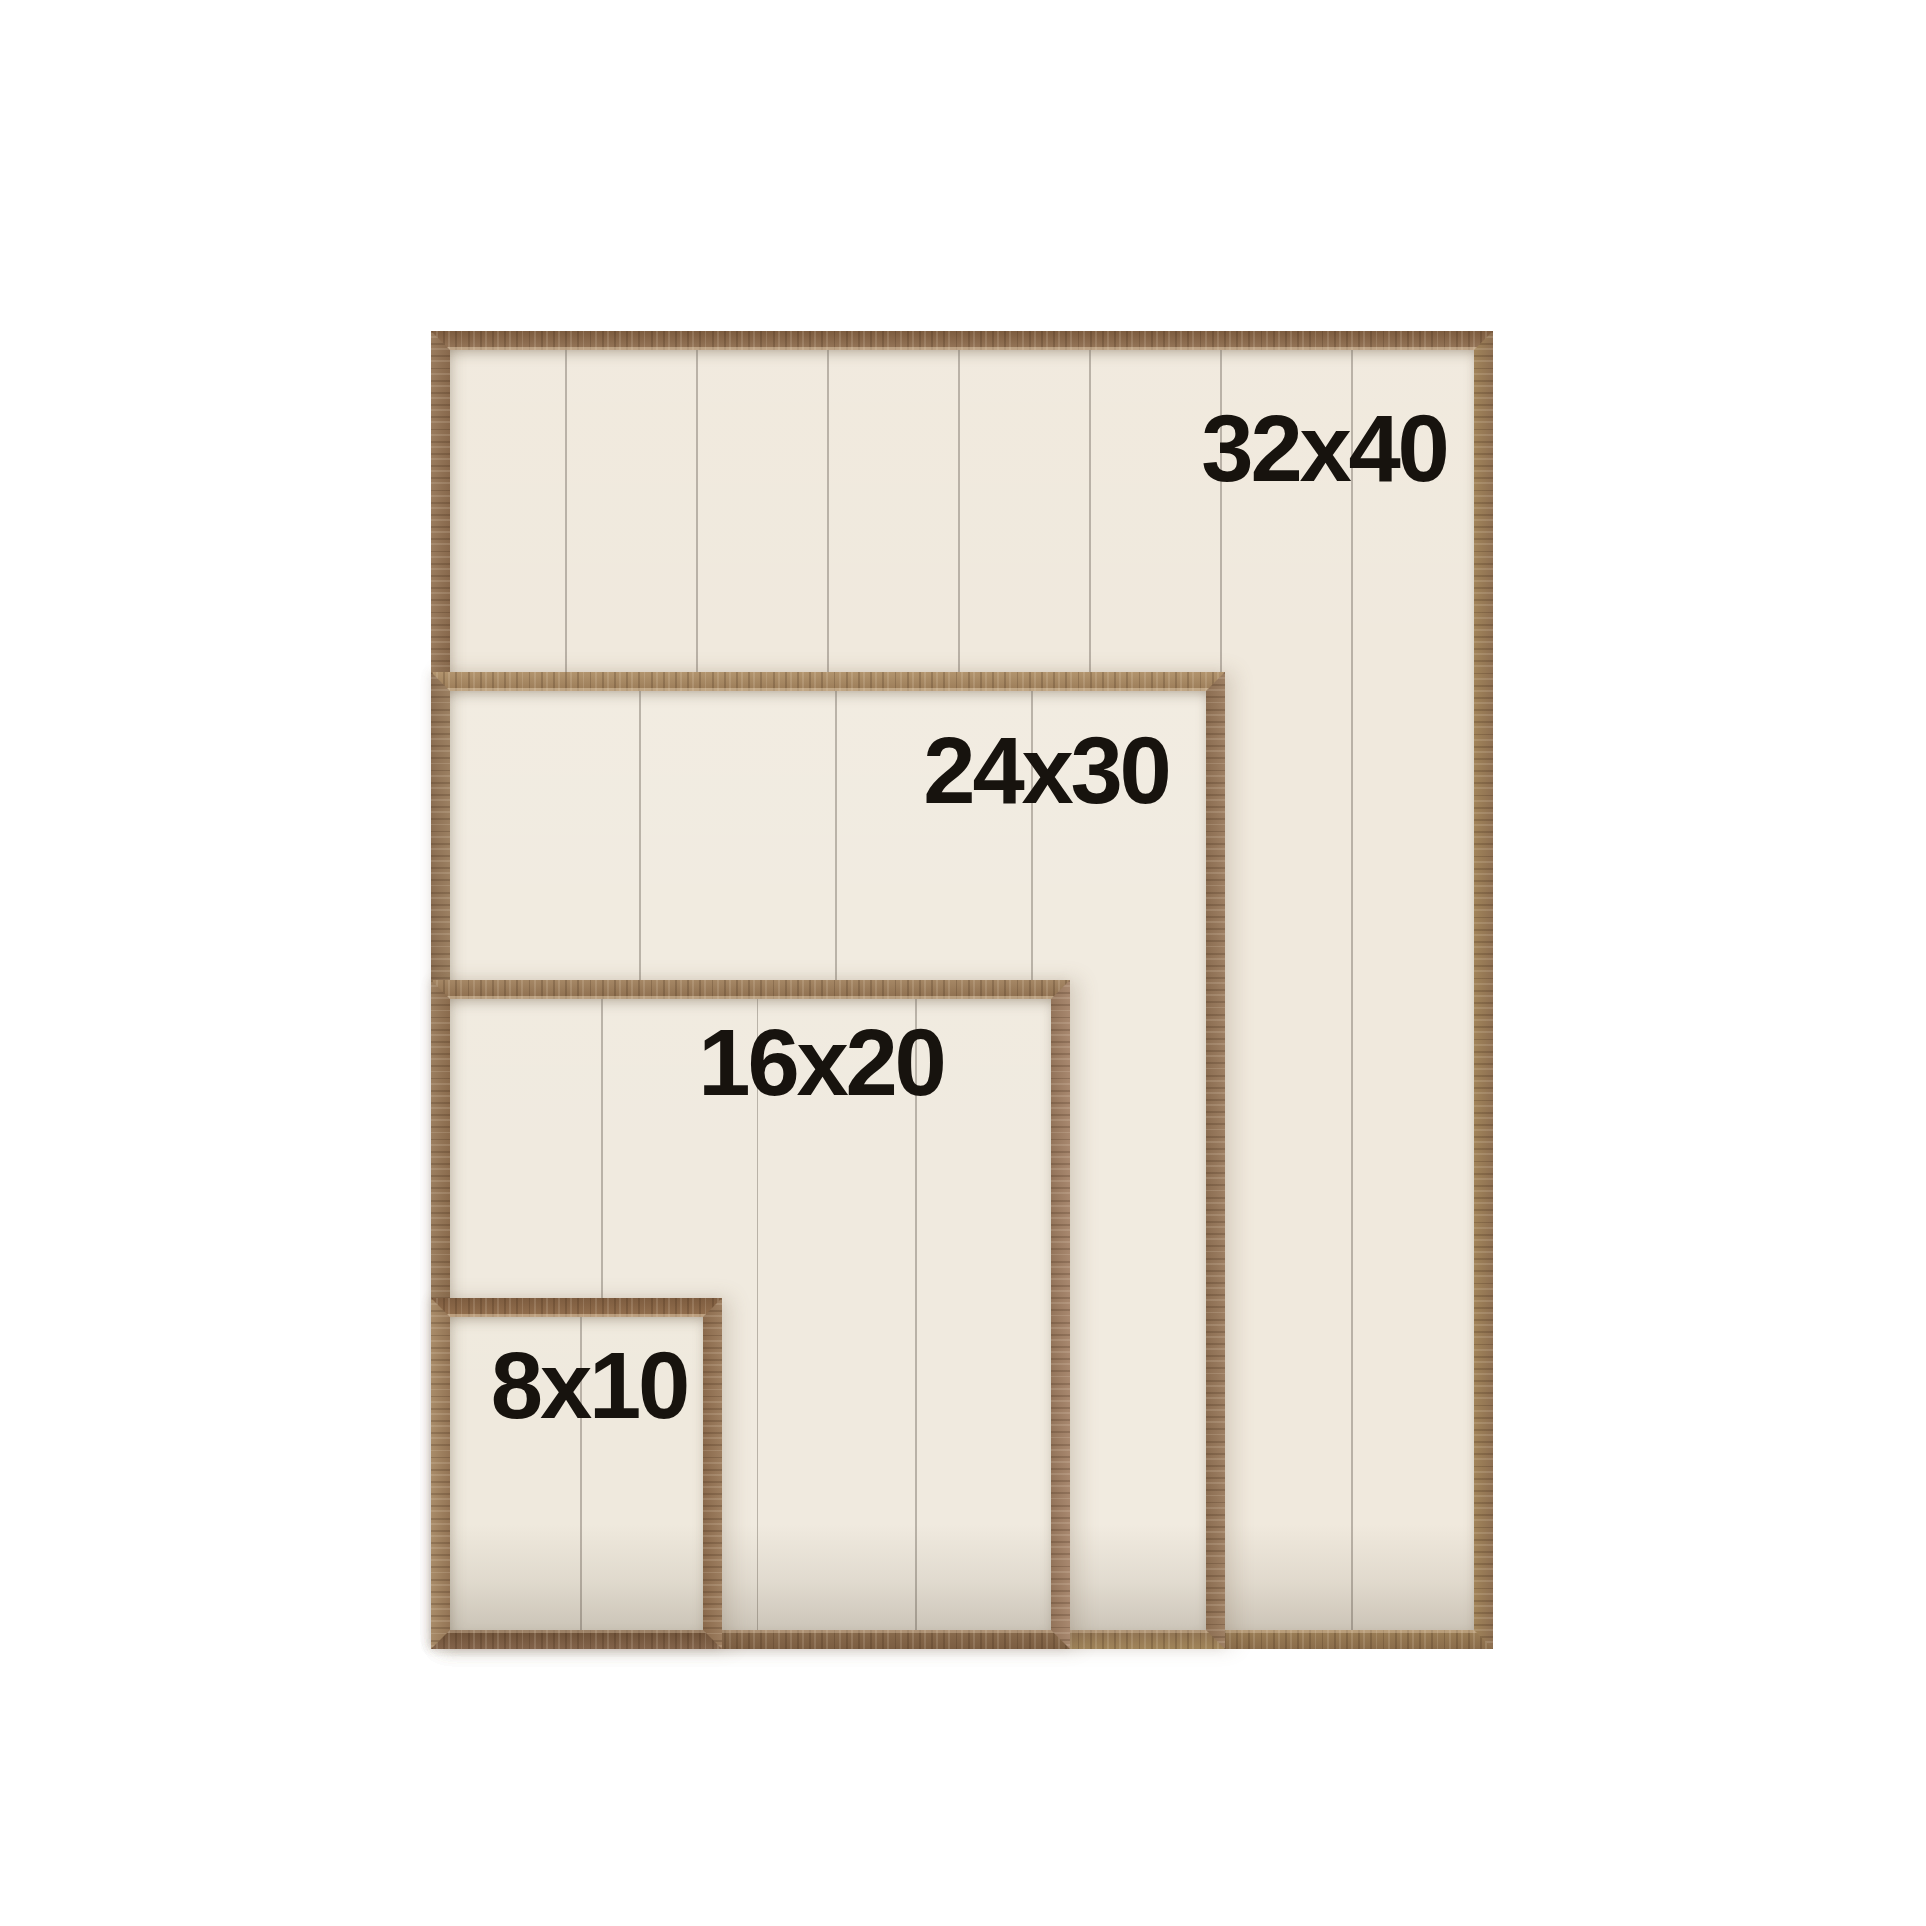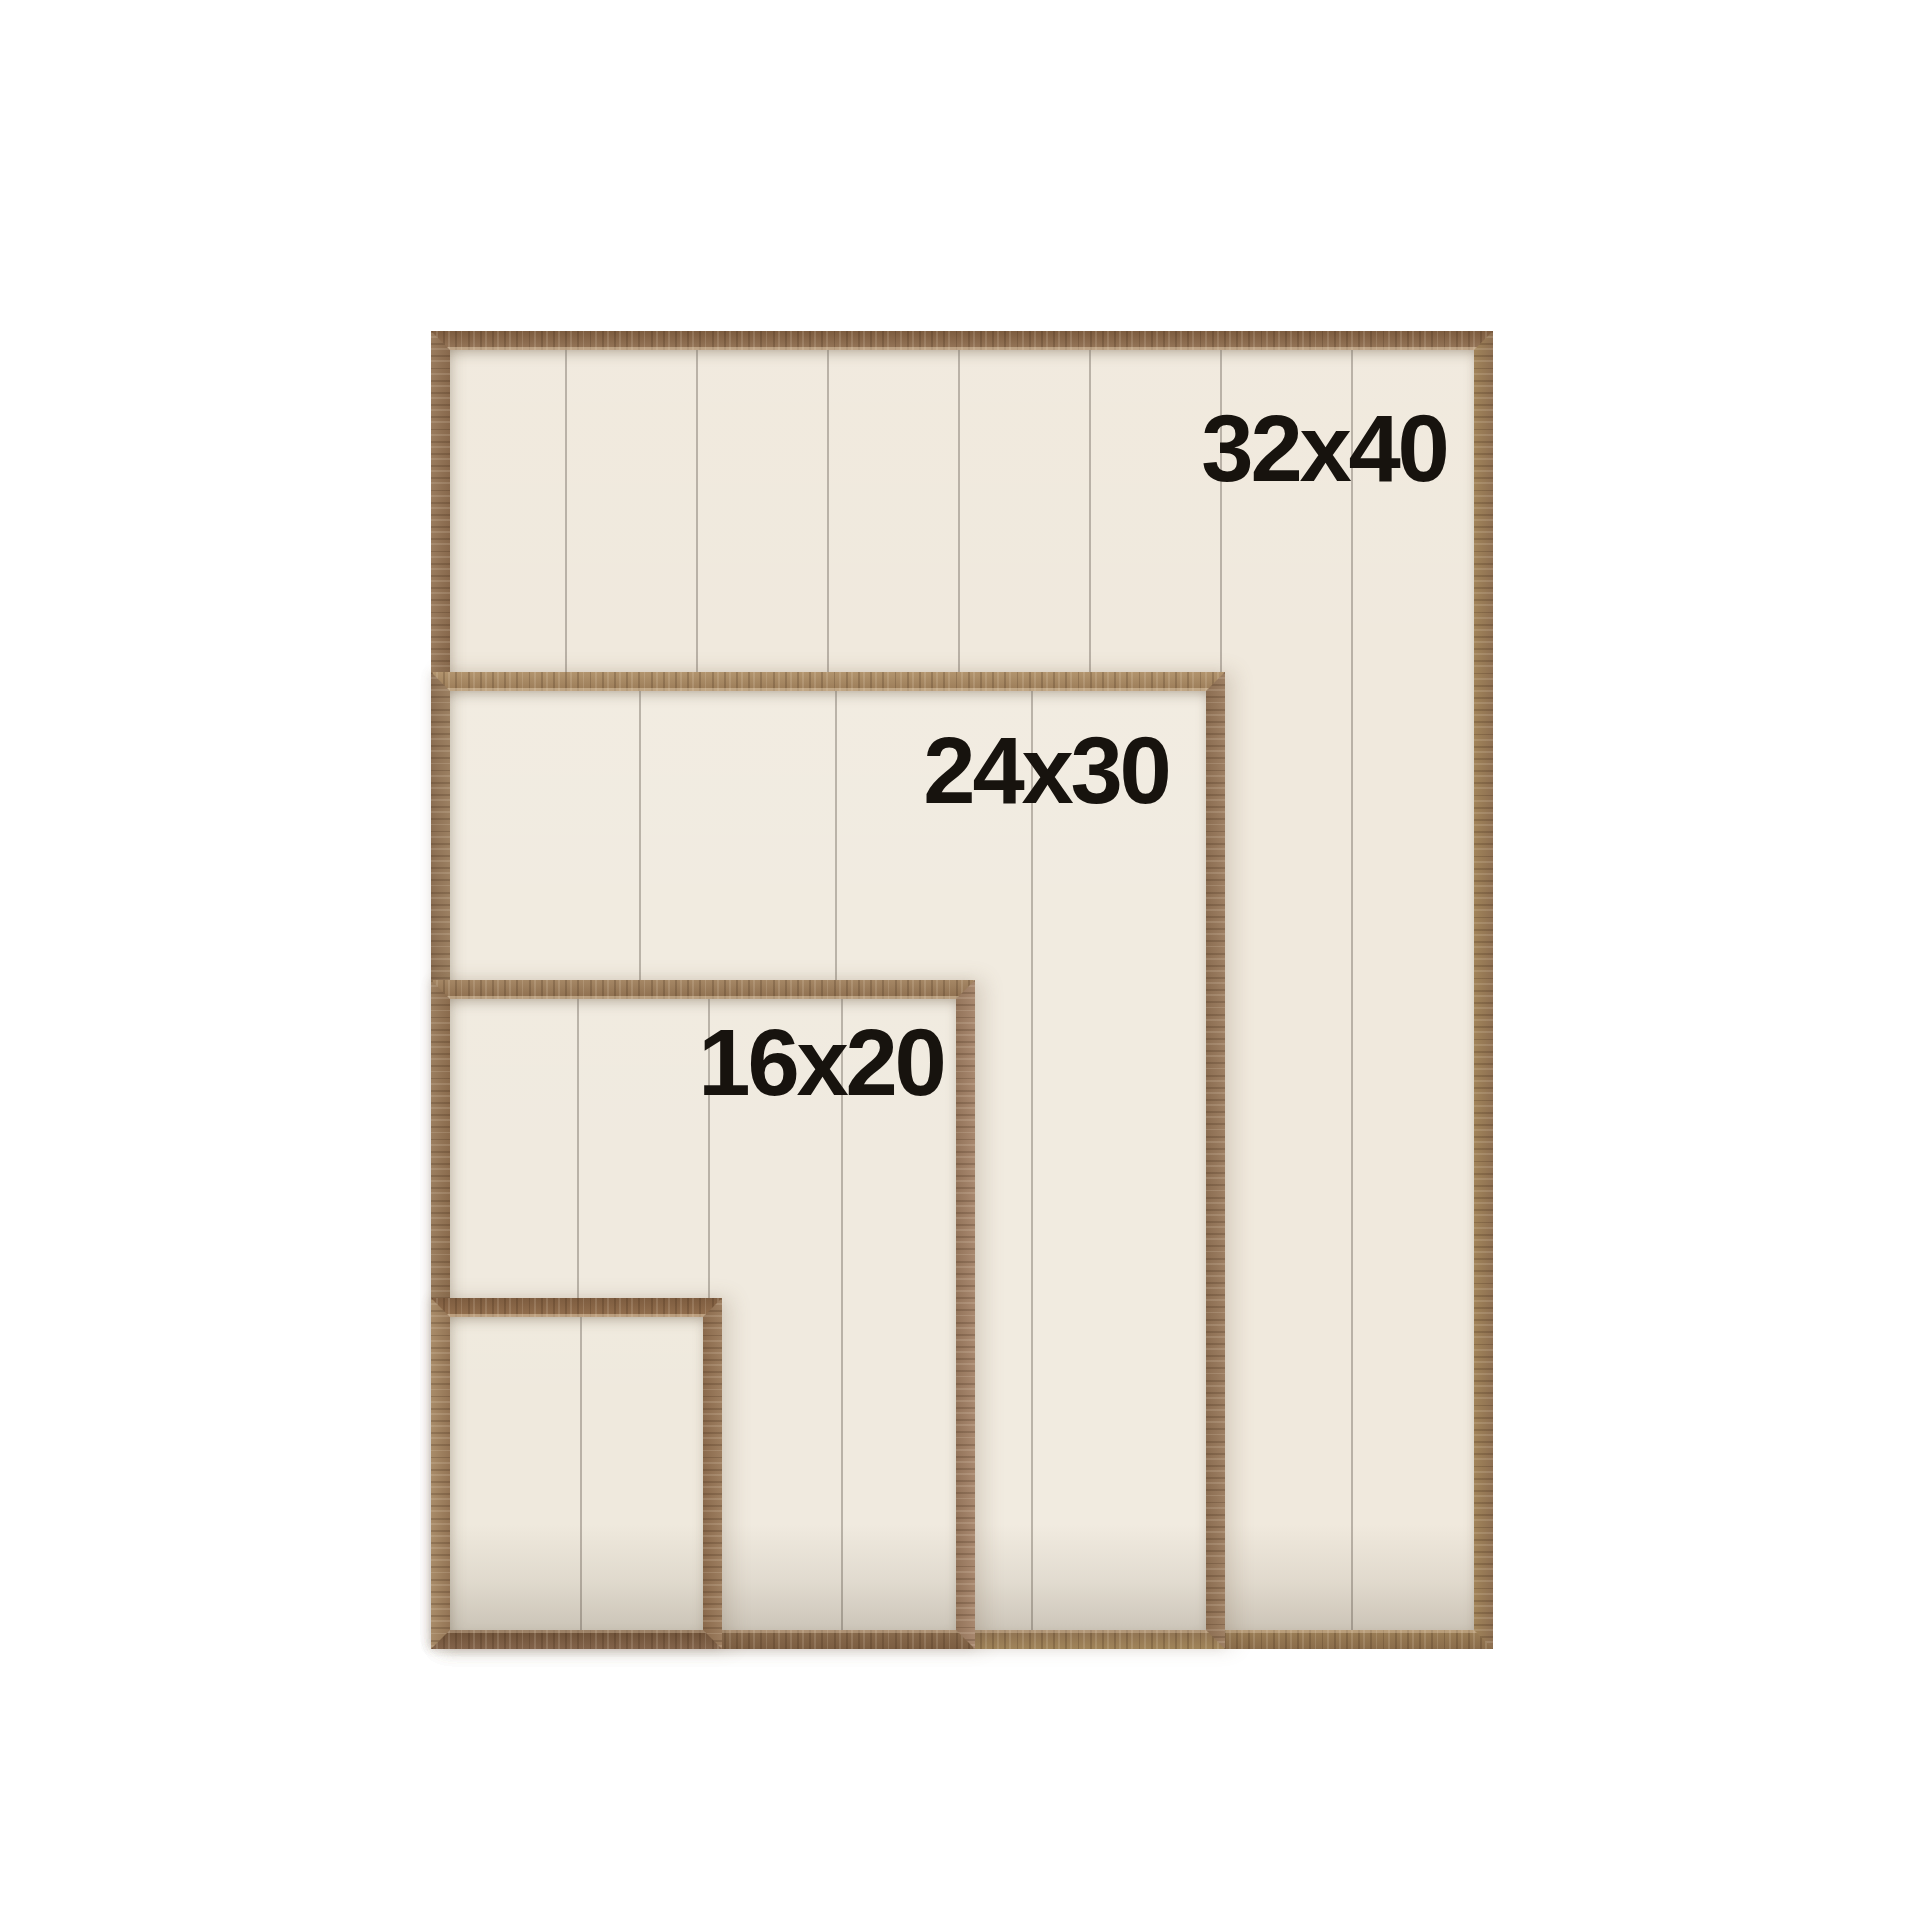--- a/index.html
+++ b/index.html
@@ -48,21 +48,21 @@
 
   .size-label{
     position:absolute; transform:translate(-50%,-50%);
     font-weight:700; font-size:94px; letter-spacing:-3.2px;
     color:var(--labelc,#17130e); white-space:nowrap; z-index:3;
   }
 
   
   #f32{ left:431px; top:303px;  width:1062px; height:1318px; z-index:1; }
   #f24{ left:431px; top:644px; width:794px; height:977px; z-index:2; }
-  #f16{ left:431px; top:952px; width:544px;  height:669px; z-index:3; }
+  #f16{ left:431px; top:952px; width:603px;  height:669px; z-index:3;padding-left:36px; }
   #f8 { left:431px; top:1270px; width:291px;  height:351px;  z-index:4; }
 </style>
 </head>
 <body style="background: rgb(255, 255, 255);">
 
 <div class="stage">
 
   <div class="frame" id="f32" style="--wt1: #7d5c3f; --wt2: #97775a; --wl1: #9a7c5e; --wl2: #87684c; --wr1: #8d6f52; --wr2: #a18459; --wb1: #9c7f57; --wb2: #8a6c4a; --panel: #f0e9dd; --seamc: #7d766a; --labelc: #17130e;">
     <div class="panel">
       <div class="seam" style="left:11.23%"></div>
@@ -102,20 +102,21 @@
     </div>
     <div class="rail rail-top"></div>
     <div class="rail rail-bottom"></div>
     <div class="rail rail-left"></div>
     <div class="rail rail-right"></div>
   </div>
 
   <div class="frame frame-shadow" id="f8" style="--wt1: #7e5d40; --wt2: #936f4e; --wl1: #a98c69; --wl2: #937455; --wr1: #9d7e60; --wr2: #8a6a4c; --wb1: #6f5238; --wb2: #82634a; --panel: #efe9dd; --seamc: #7d766a; --labelc: #17130e;">
     <div class="panel">
       <div class="seam" style="left:51.27%"></div>
+      <div class="size-label" style="left:139px; top:69px;">8x10</div>
     </div>
     <div class="rail rail-top"></div>
     <div class="rail rail-bottom"></div>
     <div class="rail rail-left"></div>
     <div class="rail rail-right"></div>
   </div>
 
 </div>
 
 

